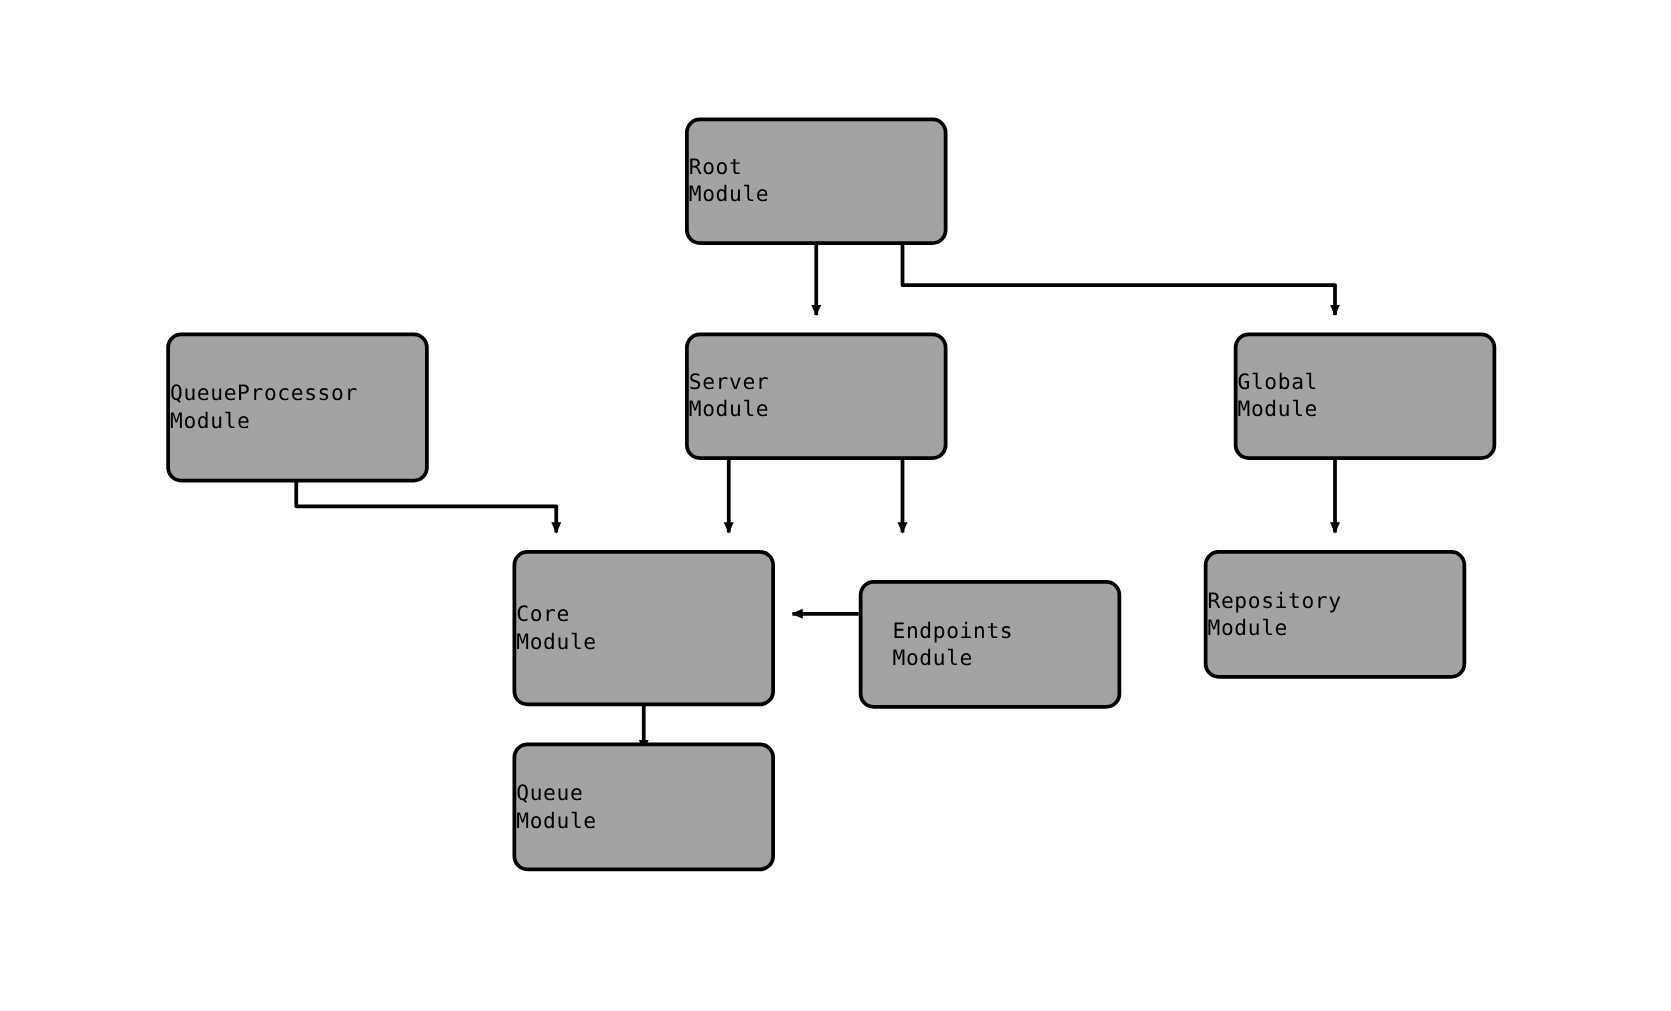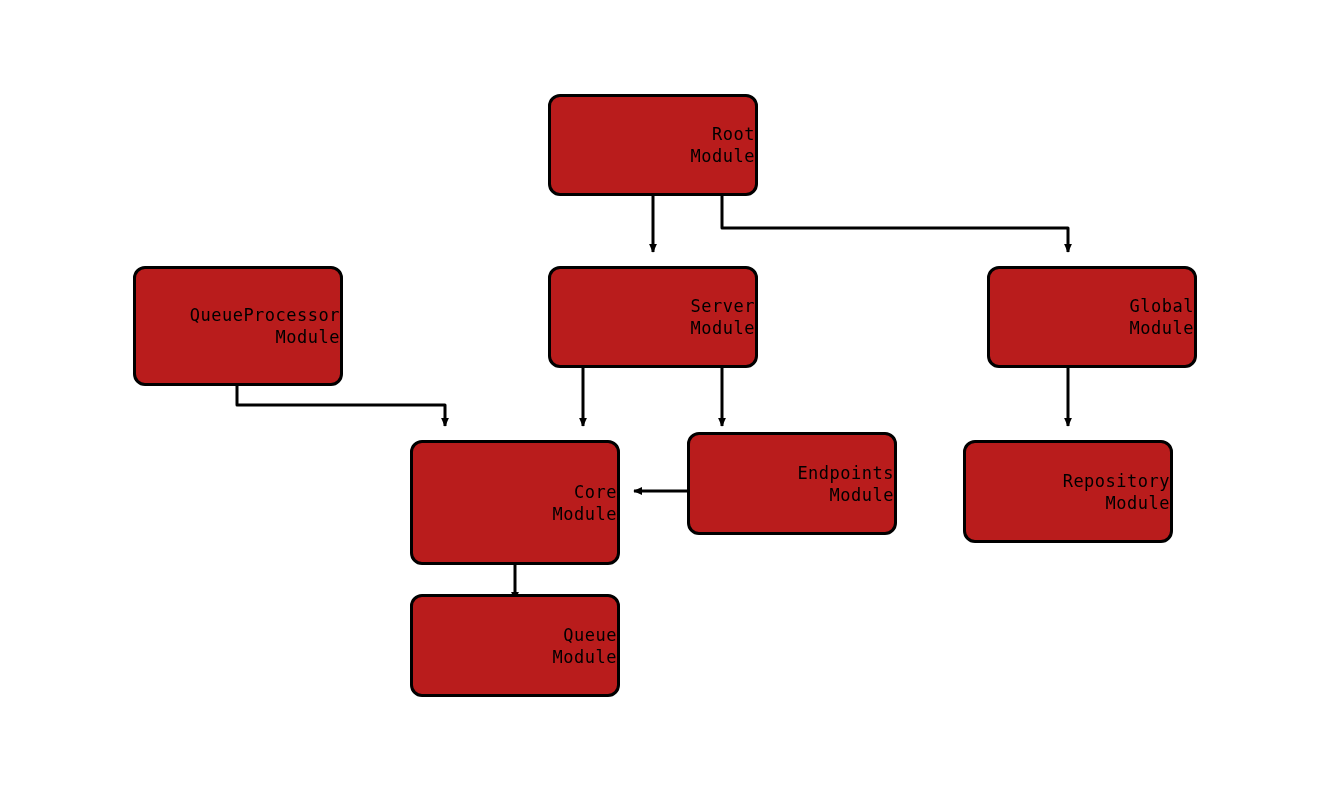--- a/index.html
+++ b/index.html
@@ -18,26 +18,26 @@
   #edges {
     position: absolute;
     left: 0;
     top: 0;
     width: 1337px;
     height: 809px;
   }
   .node {
     position: absolute;
     box-sizing: border-box;
-    background: #b91c1c;
+    background: #a3a3a3;
     border: 3px solid #000000;
     border-radius: 12px;
     display: flex;
     flex-direction: column;
-    align-items: flex-end;
+    align-items: flex-start;
     justify-content: center;
     z-index: 2;
   }
   .node-line {
     font-family: "DejaVu Sans Mono", "Liberation Mono", monospace;
     font-size: 17px;
     line-height: 22px;
     color: #000000;
     letter-spacing: 0.5px;
     white-space: nowrap;
@@ -90,21 +90,21 @@
   <div class="node" style="left:963px; top:266px; width:210px; height:102px;margin-left:24px;">
     <div class="node-line">Global</div>
     <div class="node-line">Module</div>
   </div>
 
   <div class="node" style="left:410px; top:440px; width:210px; height:125px;">
     <div class="node-line">Core</div>
     <div class="node-line">Module</div>
   </div>
 
-  <div class="node" style="left:687px; top:432px; width:210px; height:103px;">
+  <div class="node" style="left:687px; top:464px; width:210px; height:103px;padding-left:24px;">
     <div class="node-line">Endpoints</div>
     <div class="node-line">Module</div>
   </div>
 
   <div class="node" style="left:963px; top:440px; width:210px; height:103px;">
     <div class="node-line">Repository</div>
     <div class="node-line">Module</div>
   </div>
 
   <div class="node" style="left:410px; top:594px; width:210px; height:103px;">

